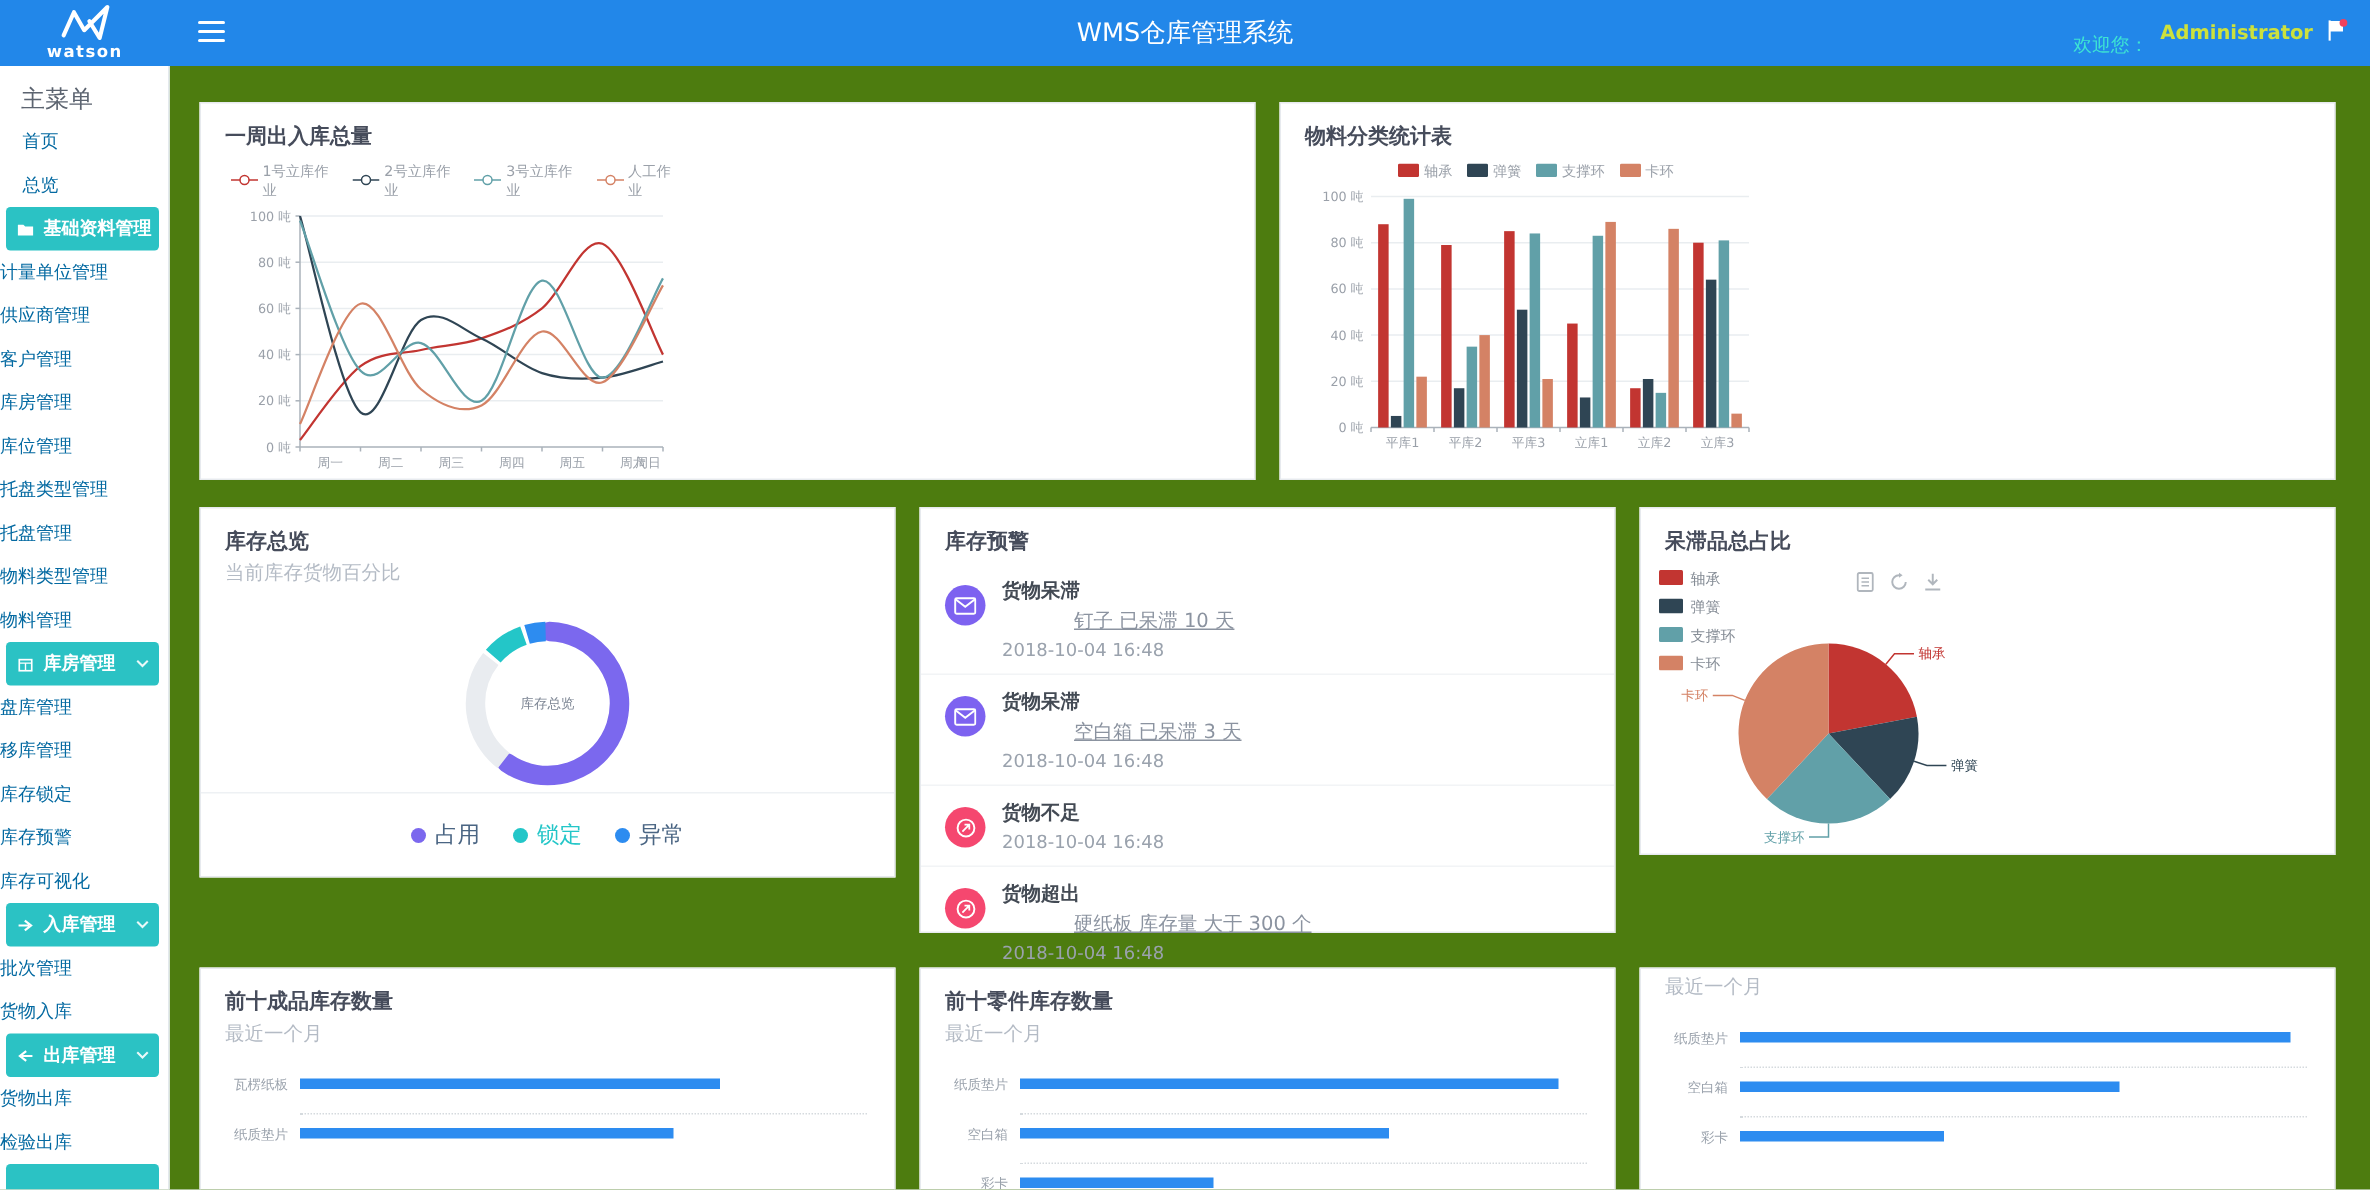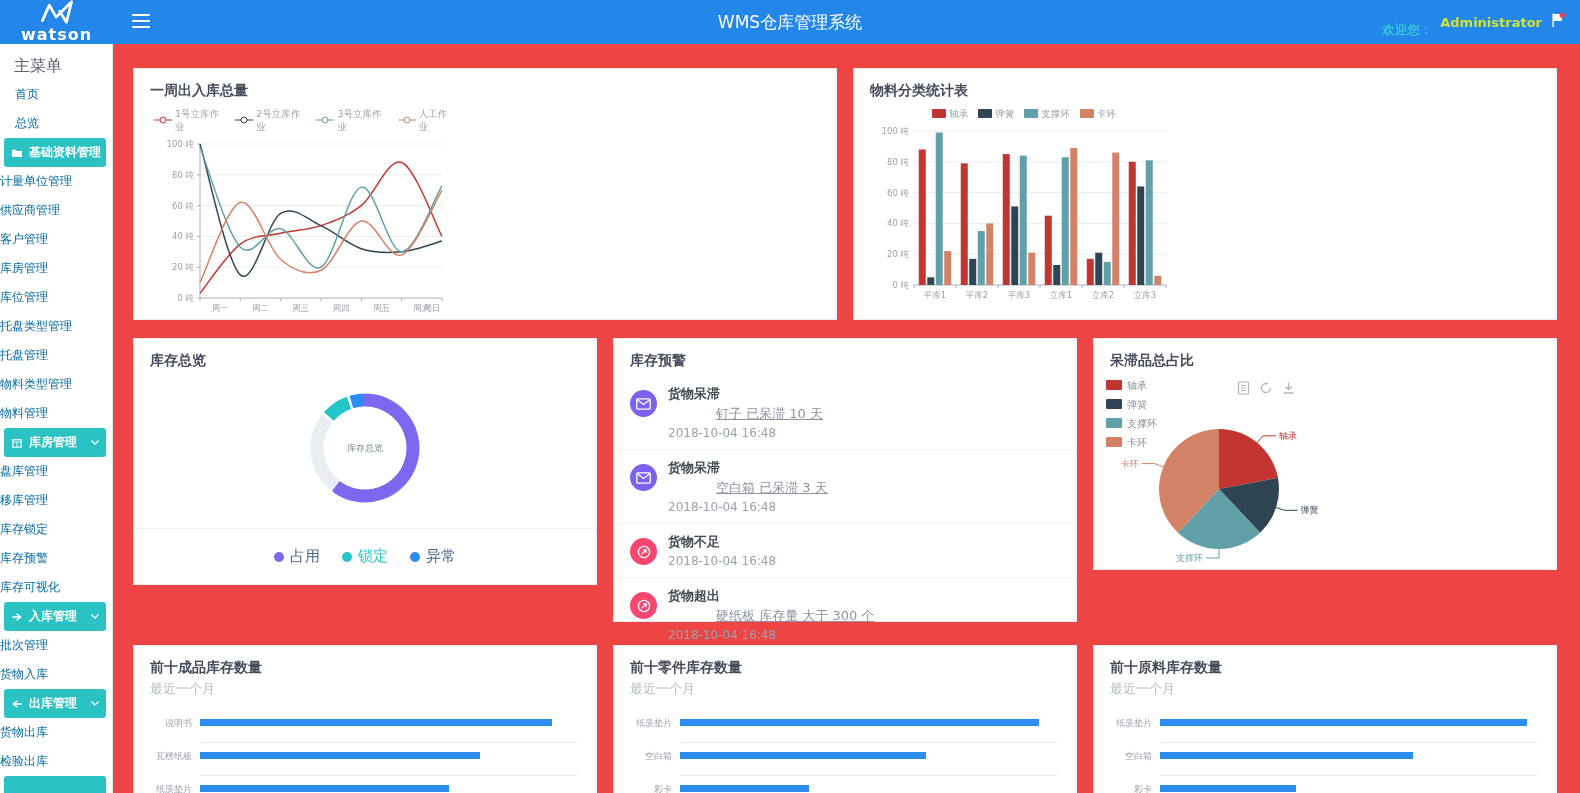--- a/index.html
+++ b/index.html
@@ -3,38 +3,38 @@
 <meta charset="utf-8">
 <style>
   * { box-sizing: border-box; margin: 0; padding: 0; }
   html,body { width:1580px; height:793px; overflow:hidden;
     font-family:"DejaVu Sans","Liberation Sans",sans-serif; background:#ebf1f5; }
   #app { position:relative; width:1580px; height:793px; }
 
   
   .header { position:absolute; top:0; left:0; width:1580px; height:44px; background:#2287e9; z-index:5; }
   .logo { position:absolute; left:0; top:0; width:113px; height:44px; display:flex; flex-direction:column; align-items:center; justify-content:center; }
-  .logo-text { color:#fff; font-weight:bold; font-size:16px; letter-spacing:1px; margin-top:-3px; }
+  .logo-text { color:#fff; font-weight:bold; font-size:11px; letter-spacing:1px; margin-top:-3px; }
   .hamburger { position:absolute; left:132px; top:14px; width:18px; height:16px; cursor:pointer; }
   .hamburger div { height:2px; background:#fff; margin-bottom:4px; border-radius:1px; }
   .header-title { position:absolute; left:0; right:0; top:0; height:44px; line-height:44px; text-align:center; color:#fff; font-size:17px; }
   .header-right { position:absolute; right:14px; top:0; height:44px; display:flex; align-items:center; gap:8px; }
   .welcome { color:#3de4d3; font-size:12.5px;margin-top:16px; }
   .username { color:#cde13c; font-size:13px; font-weight:bold; cursor:pointer; }
 
   
   .sidebar { position:absolute; top:44px; left:0; width:113px; height:749px; background:#fff; border-right:1px solid #e3e9ed; overflow:hidden; padding-top:8px; z-index:4; }
   .side-label { height:28px; line-height:28px; padding-left:14px; color:#5c6470; font-size:16px; }
   .menu-item { height:29px; line-height:29px; color:#0369a1; font-size:12px; cursor:pointer; white-space:nowrap; display:flex; align-items:center; }
   .menu-item.active { background:#2bc2c4; color:#fff; border-radius:3px; margin:0 6px 0 4px; padding-left:7px; font-weight:bold; font-size:12px; gap:3px; }
   .menu-item .mi-icon { display:inline-flex; margin-right:3px; }
   .menu-item .chev { margin-left:auto; margin-right:6px; display:inline-flex; }
 
   
-  .main { position:absolute; left:113px; top:44px; width:1467px; height:749px; background:#ef4444; overflow:hidden; }
+  .main { position:absolute; left:113px; top:44px; width:1467px; height:749px; background:#4d7c0f; overflow:hidden; }
   .card { position:absolute; background:#fff; border:1px solid #e7eaee; }
   .card-title { font-size:14px; font-weight:600; color:#464c5b; padding:13px 16px 0; }
   .card-sub { font-size:13px; color:#b4bbc5; padding:3px 16px 0; }
 
   #card-weekly   { left:20px;  top:24px;  width:704px; height:252px; }
   #card-material { left:740px; top:24px;  width:704px; height:252px; }
   #card-overview { left:20px;  top:294px; width:464px; height:247px; }
   #card-alerts   { left:500px; top:294px; width:464px; height:284px; }
   #card-stagnant { left:980px; top:294px; width:464px; height:232px; }
   #card-top-finished { left:20px;  top:601px; width:464px; height:210px; }
@@ -394,20 +394,21 @@
             <rect x="271.75" y="39.25999999999999" width="7" height="124.74000000000001" fill="#61a0a8"></rect>
             <rect x="280.25" y="154.76" width="7" height="9.240000000000009" fill="#d48265"></rect>
             <text x="271" y="177" text-anchor="middle" font-size="8.5" fill="#9aa0a9">立库3</text>
             <line x1="292" y1="164" x2="292" y2="167" stroke="#aab2ba"></line>
           </svg>
       </div>
     </div>
 
     <div class="card" id="card-overview">
       <div class="card-title">库存总览</div>
+      <div class="card-sub">当前库存货物百分比</div>
       <div id="donut-wrap"><svg id="donut-svg" width="170" height="152">
             <path d="M86.25649351877792,28.01644840117325A48,48,0,1,1,57.81250062760803,115.55805705385676" fill="none" stroke="#7b68ee" stroke-width="13" stroke-linecap="round"></path>
             <path d="M55.779451407581405,114.08096033397929A48,48,0,0,1,47.22711894585582,46.38227799324405" fill="none" stroke="#e9ecf0" stroke-width="13" stroke-linecap="butt"></path>
             <path d="M48.82895716952139,44.4459882018834A48,48,0,0,1,68.97727075677898,30.753208427575444" fill="none" stroke="#23c6c8" stroke-width="13" stroke-linecap="butt"></path>
             <path d="M71.36726345421171,29.976652726326734A48,48,0,0,1,83.74350648122207,28.01644840117325" fill="none" stroke="#2d8cf0" stroke-width="13" stroke-linecap="butt"></path>
             <text x="85" y="79" text-anchor="middle" font-size="9" fill="#7d8694">库存总览</text>
           </svg></div>
       <div class="donut-footer" id="donut-legend">
           <span class="li">
             <span class="dot" style="background: rgb(123, 104, 238);"></span>
@@ -534,27 +535,20 @@
           <path d="M69.21341084670493,72.9125268389193L60.84542247371067,69.5994058647572L47.84542247371067,69.5994058647572" fill="none" stroke="#d48265" stroke-width="1"></path>
           <text x="44.84542247371067" y="72.5994058647572" text-anchor="end" font-size="9" fill="#d48265">卡环</text>
         </svg>
     </div>
 
     <div class="card" id="card-top-finished">
       <div class="card-title">前十成品库存数量</div>
       <div class="card-sub">最近一个月</div>
       <div class="hrows" id="hbar-finished">
           <div class="hrow">
-            <div class="hlabel">说明书</div>
-            <div class="hbar-track">
-              <div class="hbar-fill" style="width: 93%; background: rgb(45, 140, 240);"></div>
-            </div>
-            <div class="hdotline"></div>
-          </div>
-          <div class="hrow">
             <div class="hlabel">瓦楞纸板</div>
             <div class="hbar-track">
               <div class="hbar-fill" style="width: 74%; background: rgb(45, 140, 240);"></div>
             </div>
             <div class="hdotline"></div>
           </div>
           <div class="hrow">
             <div class="hlabel">纸质垫片</div>
             <div class="hbar-track">
               <div class="hbar-fill" style="width: 66%; background: rgb(45, 140, 240);"></div>
@@ -584,21 +578,20 @@
           <div class="hrow">
             <div class="hlabel">彩卡</div>
             <div class="hbar-track">
               <div class="hbar-fill" style="width: 34%; background: rgb(45, 140, 240);"></div>
             </div>
           </div>
         </div>
     </div>
 
     <div class="card" id="card-top-raw">
-      <div class="card-title">前十原料库存数量</div>
       <div class="card-sub">最近一个月</div>
       <div class="hrows" id="hbar-raw">
           <div class="hrow">
             <div class="hlabel">纸质垫片</div>
             <div class="hbar-track">
               <div class="hbar-fill" style="width: 97%; background: rgb(45, 140, 240);"></div>
             </div>
             <div class="hdotline"></div>
           </div>
           <div class="hrow">

